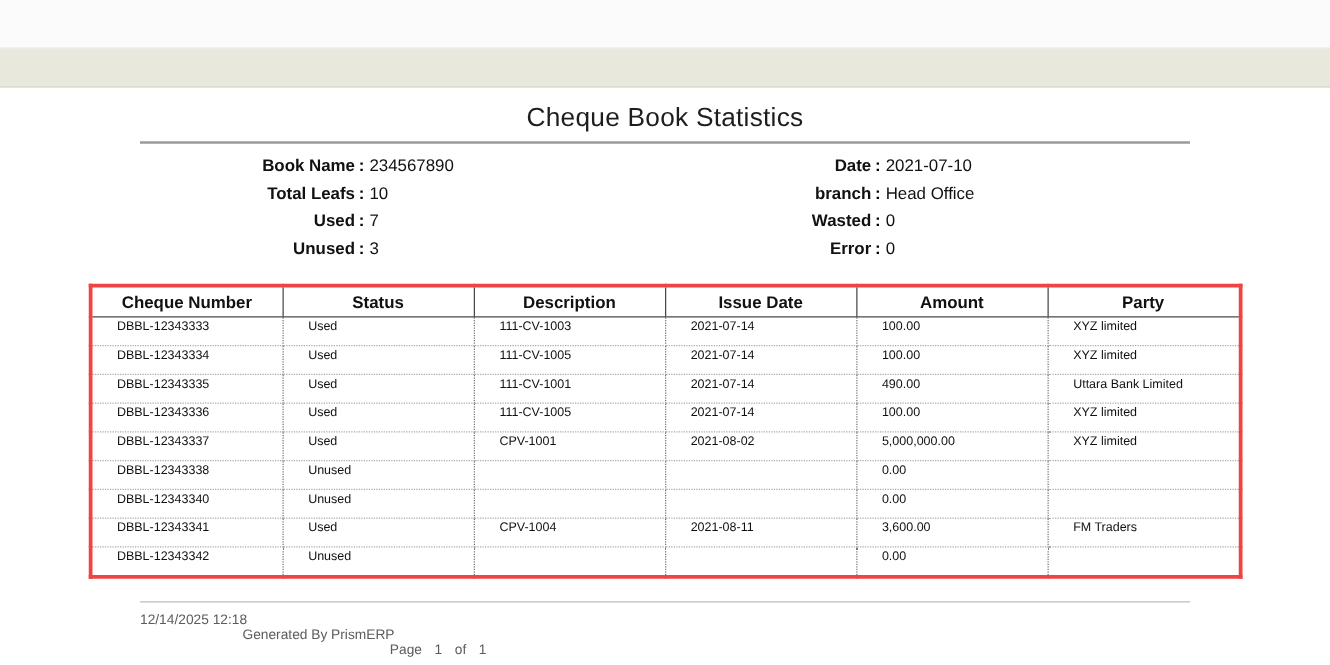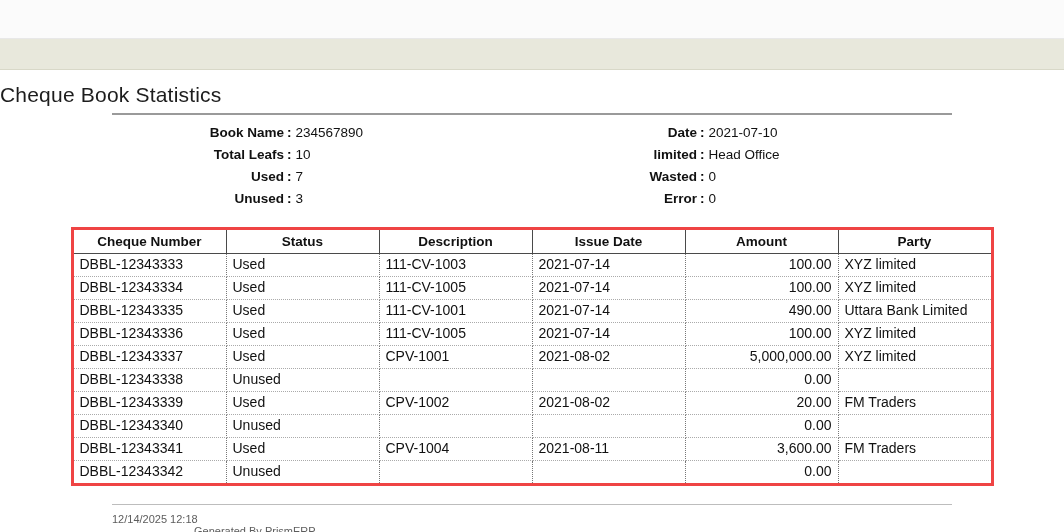--- a/index.html
+++ b/index.html
@@ -22,21 +22,21 @@
   .band {
     height: 30px;
     background: #e8e8dc;
     border-bottom: 1px solid #d8d8c8;
   }
   .page {
     position: relative;
     padding: 0 0 0 0;
   }
   .doc-title {
-    text-align: left;
+    text-align: center;
     font-size: 21px;
     color: #1d1d1d;
     margin-top: 13px;
     font-weight: normal;
     letter-spacing: 0.2px;
   }
   .rule {
     width: 840px;
     margin: 6px auto 0 auto;
     border-top: 2px solid #9a9a9a;
@@ -91,29 +91,29 @@
     text-align: center;
     font-weight: bold;
     color: #111;
     background: #ffffff;
   }
   table.grid td {
     border-left: 1px dotted #777;
     border-right: 1px dotted #777;
     border-top: 1px dotted #aaa;
     border-bottom: 1px dotted #aaa;
-    font-size: 14px;
-    padding: 2px 6px;
+    font-size: 10px;
+    padding: 2px 20px;
     color: #111;
     vertical-align: top;
     height: 18px;
   }
   table.grid td.first { border-left: 1px solid #4a4a4a; }
   table.grid td.last  { border-right: 1px solid #4a4a4a; }
-  table.grid td.num { text-align: right; }
+  table.grid td.num { text-align: left; }
   .col-cheque { width: 140px; }
   .col-status { width: 140px; }
   .col-desc   { width: 140px; }
   .col-date   { width: 140px; }
   .col-amount { width: 140px; }
   .col-party  { width: 140px; }
   .footer {
     width: 840px;
     margin: 18px auto 0 auto;
     border-top: 1px solid #bdbdbd;
@@ -162,21 +162,21 @@
         <span class="meta-value">3</span>
       </div>
     </div>
     <div class="meta-col right">
       <div class="meta-row">
         <span class="meta-label">Date</span>
         <span class="meta-colon">:</span>
         <span class="meta-value">2021-07-10</span>
       </div>
       <div class="meta-row">
-        <span class="meta-label">limited</span>
+        <span class="meta-label">branch</span>
         <span class="meta-colon">:</span>
         <span class="meta-value">Head Office</span>
       </div>
       <div class="meta-row">
         <span class="meta-label">Wasted</span>
         <span class="meta-colon">:</span>
         <span class="meta-value">0</span>
       </div>
       <div class="meta-row">
         <span class="meta-label">Error</span>
@@ -238,28 +238,20 @@
         <td class="num">5,000,000.00</td>
         <td class="last">XYZ limited</td>
       </tr>
       <tr>
         <td class="first">DBBL-12343338</td>
         <td>Unused</td>
         <td></td>
         <td></td>
         <td class="num">0.00</td>
         <td class="last"></td>
-      </tr>
-      <tr>
-        <td class="first">DBBL-12343339</td>
-        <td>Used</td>
-        <td>CPV-1002</td>
-        <td>2021-08-02</td>
-        <td class="num">20.00</td>
-        <td class="last">FM Traders</td>
       </tr>
       <tr>
         <td class="first">DBBL-12343340</td>
         <td>Unused</td>
         <td></td>
         <td></td>
         <td class="num">0.00</td>
         <td class="last"></td>
       </tr>
       <tr>

